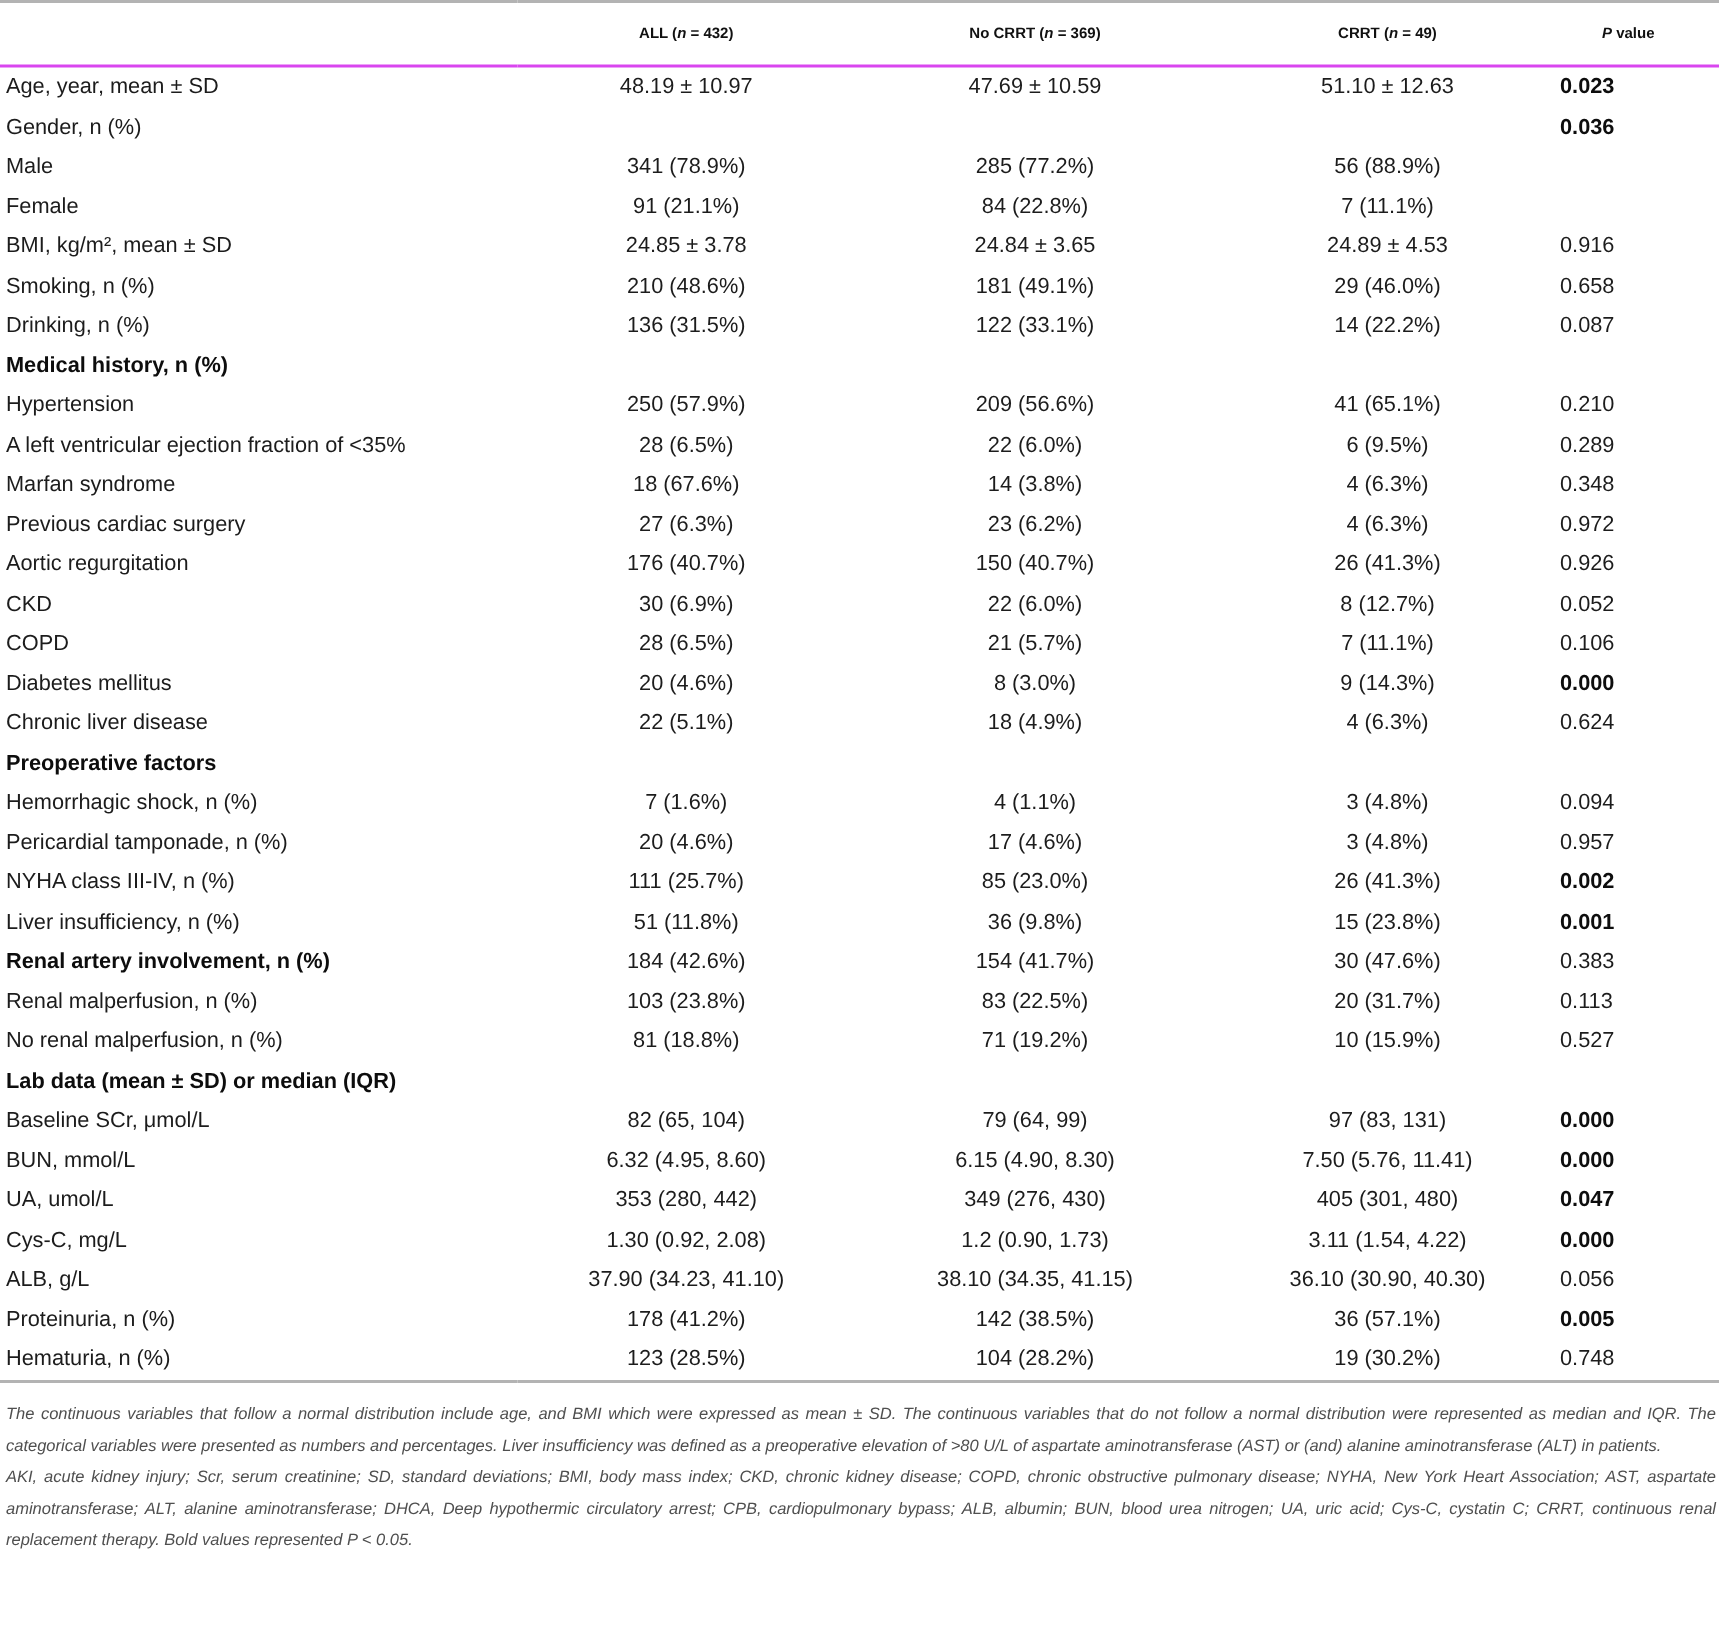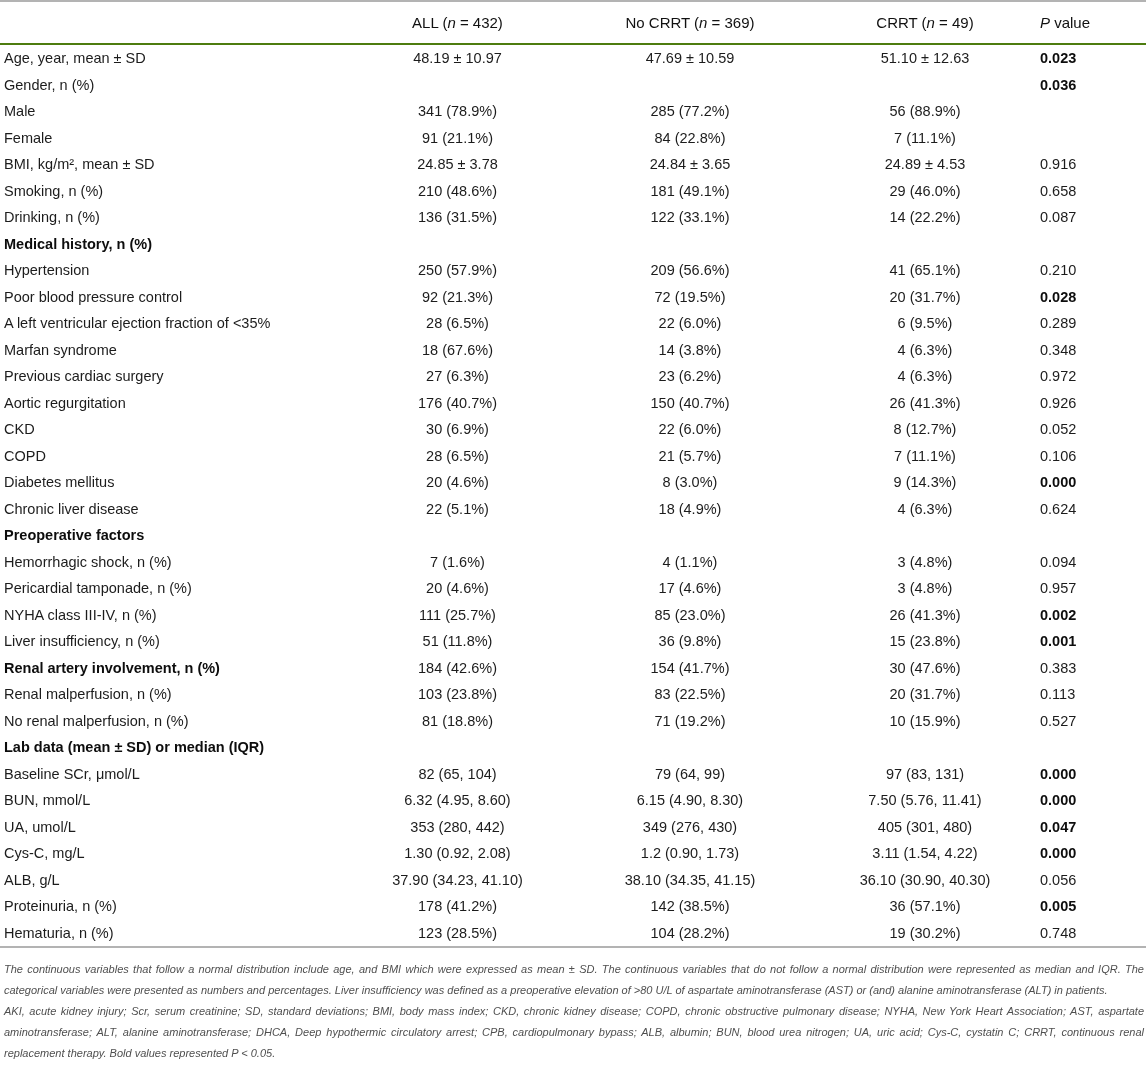--- a/index.html
+++ b/index.html
@@ -22,28 +22,28 @@
     color: #1a1a1a;
   }
   col.c0 { width: 345px; }
   col.c1 { width: 225px; }
   col.c2 { width: 240px; }
   col.c3 { width: 230px; }
   col.c4 { width: 106px; }
   thead th {
     height: 41px;
     vertical-align: middle;
-    font-size: 15px;
-    font-weight: normal;
+    font-size: 10px;
+    font-weight: bold;
     color: #111111;
-    border-bottom: 2px solid #4d7c0f;
+    border-bottom: 2px solid #d946ef;
     padding: 0;
   }
   thead th.num { text-align: center; }
-  thead th.pcol { text-align: left; padding-right: 15px; }
+  thead th.pcol { text-align: center; padding-right: 15px; }
   thead th .nvar, thead th .pvar { font-style: italic; }
   tbody td {
     height: 26.5px;
     padding: 0;
     vertical-align: middle;
     font-size: 14.5px;
     color: #1c1c1c;
     white-space: nowrap;
     overflow: hidden;
   }
@@ -142,27 +142,20 @@
           <td class="c-p"></td>
         </tr>
         <tr>
           <td class="c-label">Hypertension</td>
           <td class="c-num">250 (57.9%)</td>
           <td class="c-num">209 (56.6%)</td>
           <td class="c-num">41 (65.1%)</td>
           <td class="c-p">0.210</td>
         </tr>
         <tr>
-          <td class="c-label">Poor blood pressure control</td>
-          <td class="c-num">92 (21.3%)</td>
-          <td class="c-num">72 (19.5%)</td>
-          <td class="c-num">20 (31.7%)</td>
-          <td class="c-p b">0.028</td>
-        </tr>
-        <tr>
           <td class="c-label">A left ventricular ejection fraction of &lt;35%</td>
           <td class="c-num">28 (6.5%)</td>
           <td class="c-num">22 (6.0%)</td>
           <td class="c-num">6 (9.5%)</td>
           <td class="c-p">0.289</td>
         </tr>
         <tr>
           <td class="c-label">Marfan syndrome</td>
           <td class="c-num">18 (67.6%)</td>
           <td class="c-num">14 (3.8%)</td>

